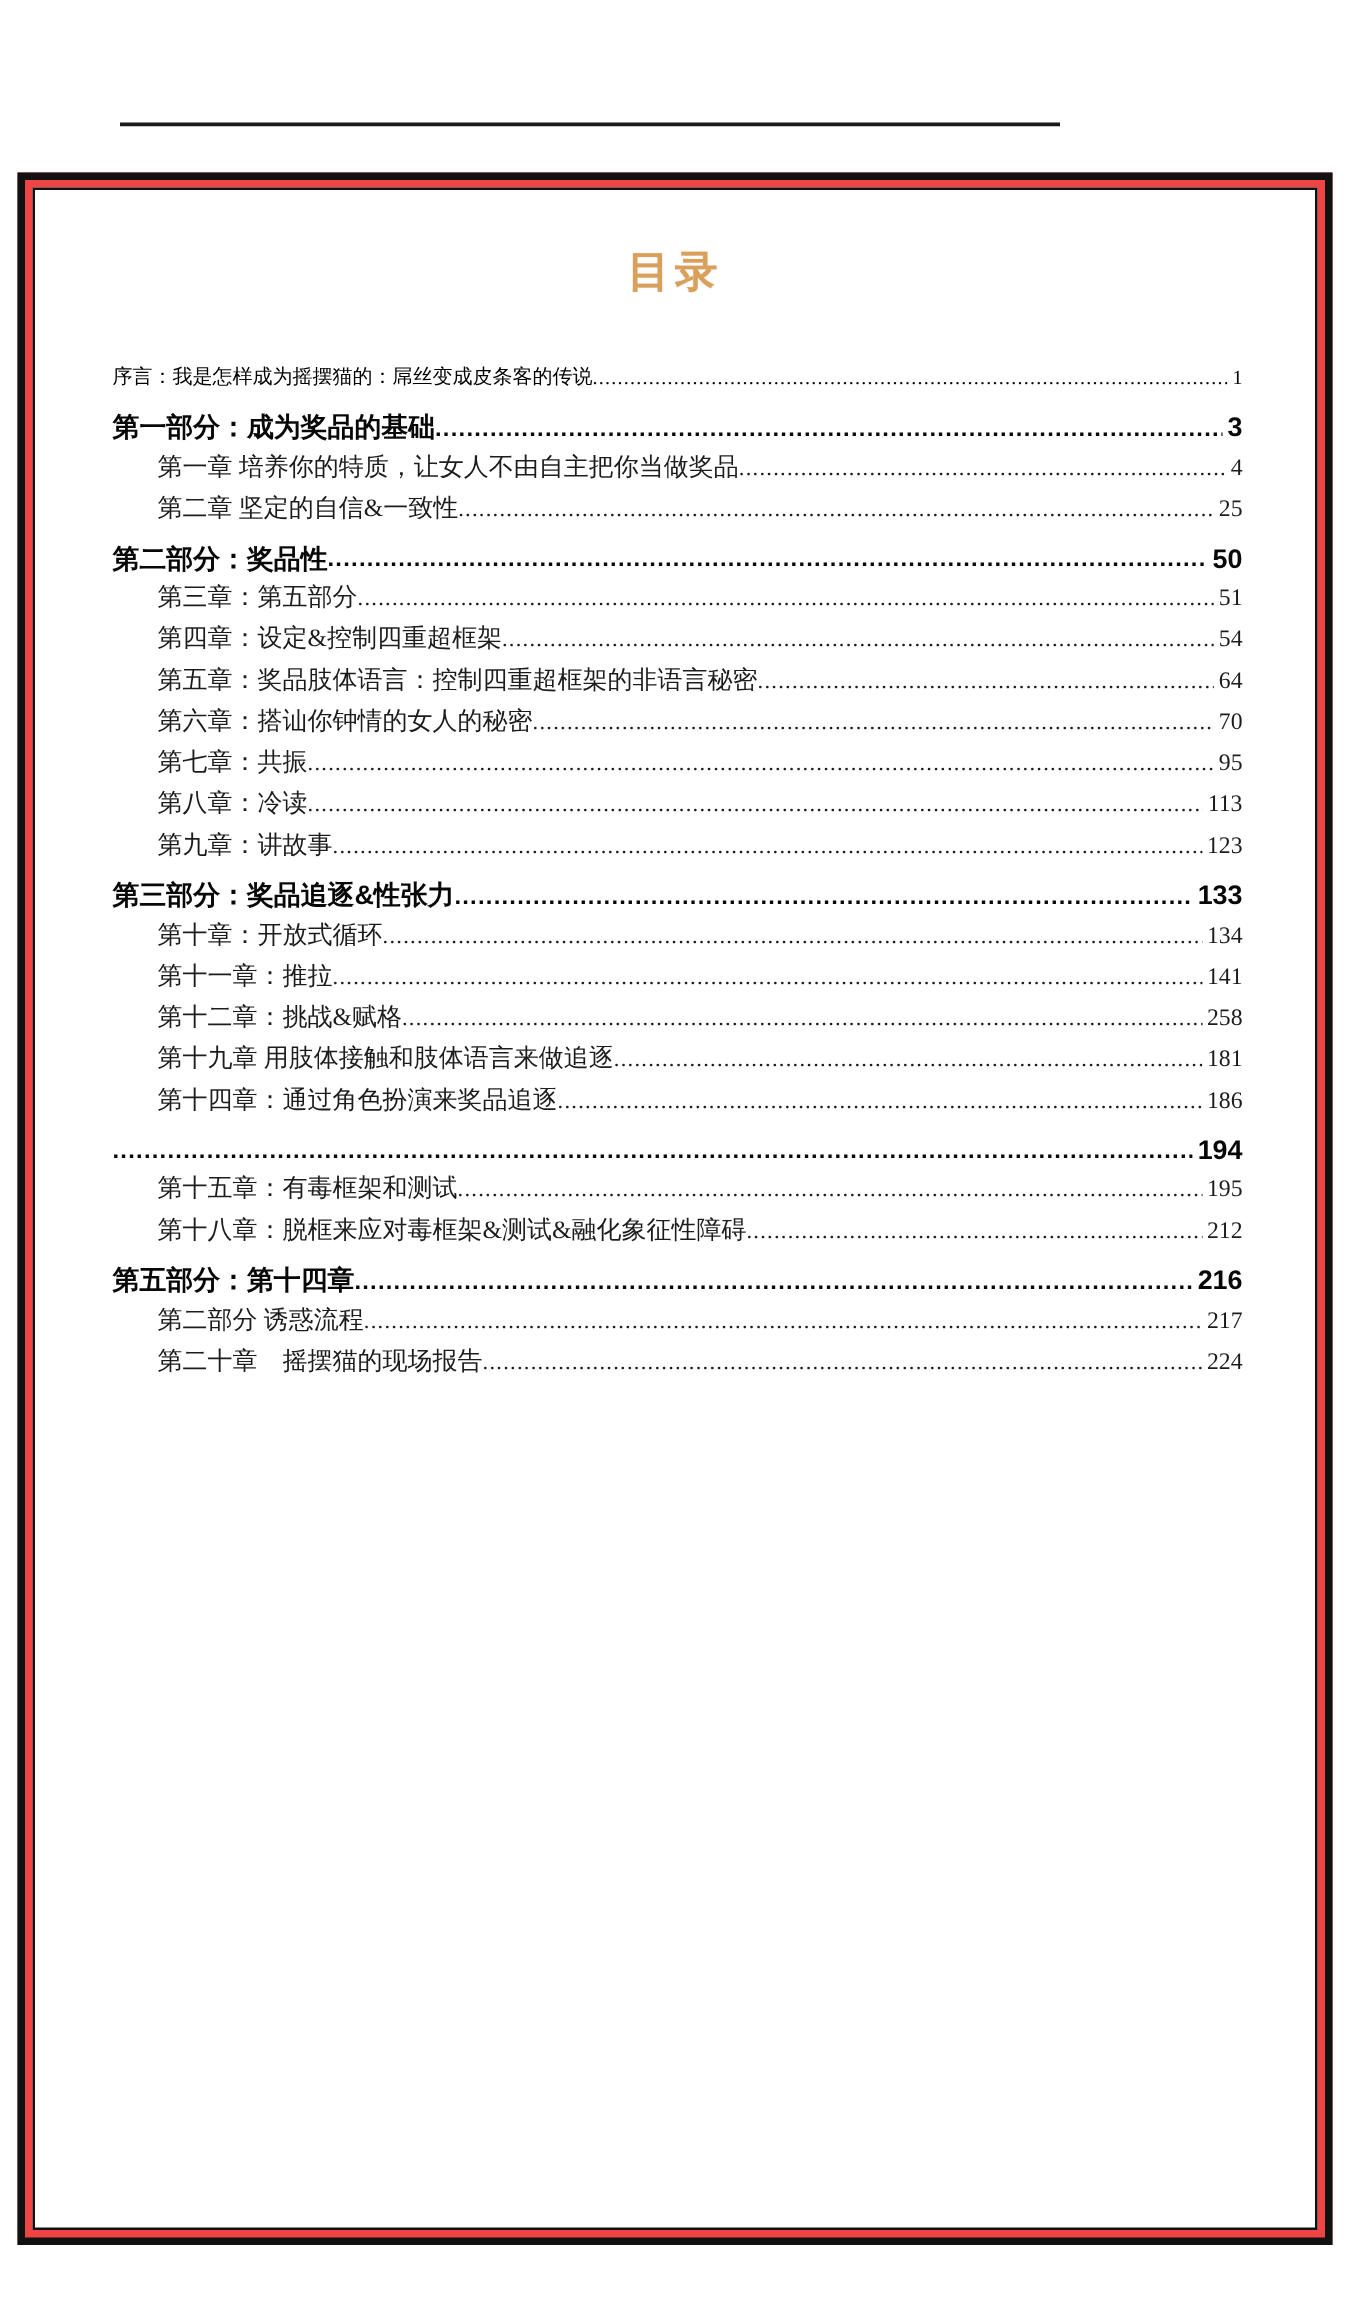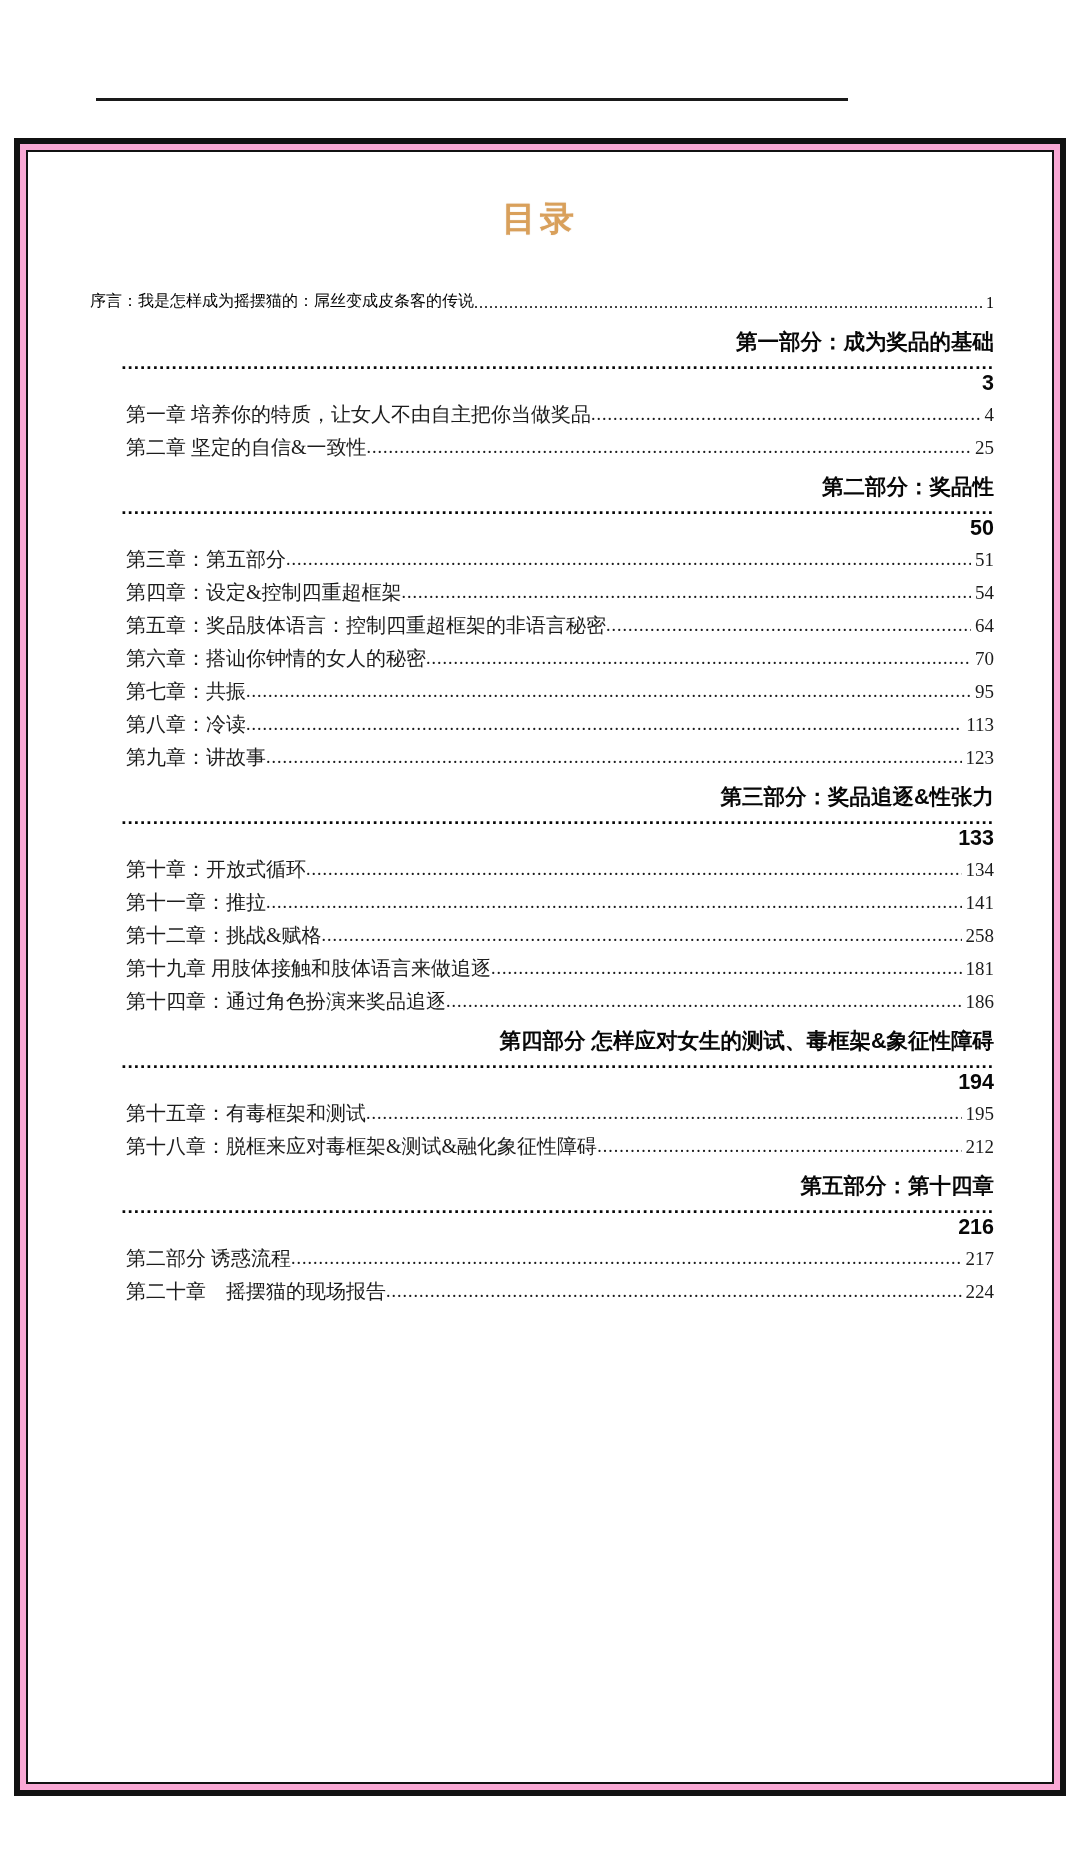--- a/index.html
+++ b/index.html
@@ -35,21 +35,21 @@
   
   .frame-outer {
     position: absolute;
     left: 14px;
     top: 138px;
     right: 14px;
     width: 1052px;
     height: 1658px;
     border: 6px solid #111111;
     box-sizing: border-box;
-    background: #f9a8d4;
+    background: #ef4444;
   }
   .frame-inner {
     position: absolute;
     left: 6px;
     top: 6px;
     right: 6px;
     bottom: 6px;
     border: 2px solid #111111;
     box-sizing: border-box;
     background: #ffffff;
@@ -113,21 +113,20 @@
   
   .entry.level-part {
     font-family: "Liberation Sans", "DejaVu Sans", sans-serif;
     font-weight: bold;
     font-size: 21.5px;
     color: #080808;
     line-height: 1.0;
     margin-top: 20px;
     margin-bottom: 10px;
     padding-left: 0px;
-    flex-direction: column;
   }
   .entry.level-part .leader {
     font-family: "Liberation Sans", "DejaVu Sans", sans-serif;
     font-weight: bold;
     font-size: 19px;
     position: relative;
     top: -1px;
   }
   .entry.level-part .page-no {
     font-size: 21.5px;
@@ -256,21 +255,20 @@
               <span class="label">第十九章 用肢体接触和肢体语言来做追逐</span>
               <span class="leader">...........................................................................................................................................</span>
               <span class="page-no">181</span>
             </div>
             <div class="entry level-chapter">
               <span class="label">第十四章：通过角色扮演来奖品追逐</span>
               <span class="leader">...........................................................................................................................................</span>
               <span class="page-no">186</span>
             </div>
             <div class="entry level-part">
-              <span class="label">第四部分 怎样应对女生的测试、毒框架&amp;象征性障碍</span>
               <span class="leader">...........................................................................................................................................</span>
               <span class="page-no">194</span>
             </div>
             <div class="entry level-chapter">
               <span class="label">第十五章：有毒框架和测试</span>
               <span class="leader">...........................................................................................................................................</span>
               <span class="page-no">195</span>
             </div>
             <div class="entry level-chapter">
               <span class="label">第十八章：脱框来应对毒框架&amp;测试&amp;融化象征性障碍</span>

